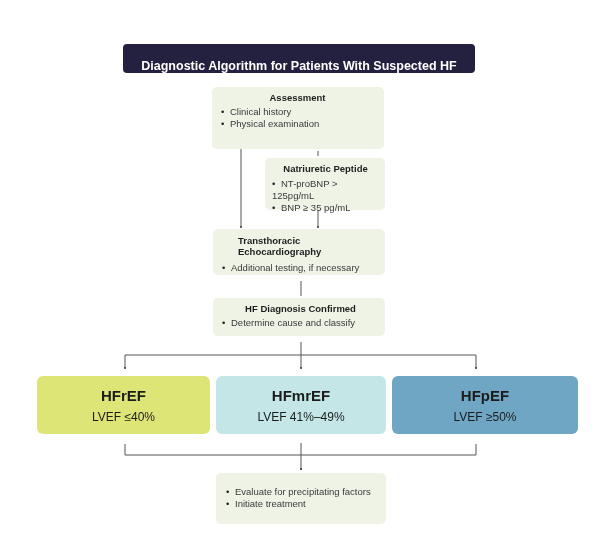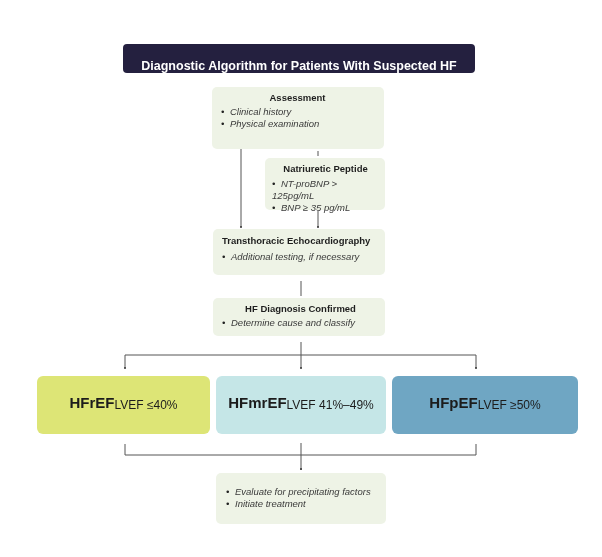--- a/index.html
+++ b/index.html
@@ -5,32 +5,32 @@
   html, body { margin:0; padding:0; background:#ffffff; }
   body { width:602px; height:557px; position:relative; overflow:hidden;
          font-family:"Liberation Sans", "DejaVu Sans", sans-serif; color:#2b2b2b; }
   .abs { position:absolute; box-sizing:border-box; }
   .title { left:123px; top:44px; width:352px; height:29px; background:#24203f;
            border-radius:4px; color:#ffffff; font-weight:bold; font-size:12.5px;
            display:flex; align-items:flex-end; justify-content:center; }
   .box { background:#eef3e6; border-radius:5px; font-size:9.5px; color:#3a3a3a; }
   .box h4 { margin:0; font-size:9.5px; font-weight:bold; color:#1e1e1e; }
   .box ul { margin:0; padding:0; list-style:none; }
-  .box li { line-height:12px;font-style:italic; }
+  .box li { line-height:12px; }
   .box li::before { content:"\2022"; display:inline-block; width:9px; color:#222; }
   .assess { left:212px; top:87px; width:172px; height:62px; padding:5px 10px 0 9px; }
   .assess h4 { text-align:center; margin-bottom:3px; }
   .np { left:265px; top:158px; width:120px; height:52px; padding:5px 6px 0 7px; }
   .np h4 { text-align:center; margin-bottom:4px; }
   .tte { left:213px; top:229px; width:172px; height:46px; padding:6px 6px 0 9px; }
-  .tte h4 { margin-bottom:5px; }
+  .tte h4 { margin-bottom:5px;margin-left:16px; }
   .conf { left:213px; top:298px; width:172px; height:38px; padding:5px 6px 0 9px; }
   .conf h4 { text-align:center; margin-bottom:3px; }
   .final { left:216px; top:473px; width:170px; height:51px; padding:13px 6px 0 10px; }
-  .cls { top:376px; height:58px; border-radius:6px; display:flex; 
+  .cls { top:376px; height:58px; border-radius:6px; display:flex; flex-direction:column;
          align-items:center; justify-content:center; color:#1c1c1c; }
   .cls .name { font-weight:bold; font-size:15px; margin-bottom:6px; }
   .cls .val { font-size:12px; }
   .c1 { left:37px; width:173px; background:#dde576; }
   .c2 { left:216px; width:170px; background:#c5e6e7; }
   .c3 { left:392px; width:186px; background:#6fa6c3; }
   svg.lines { position:absolute; left:0; top:0; }
 </style>
 </head>
 <body>

